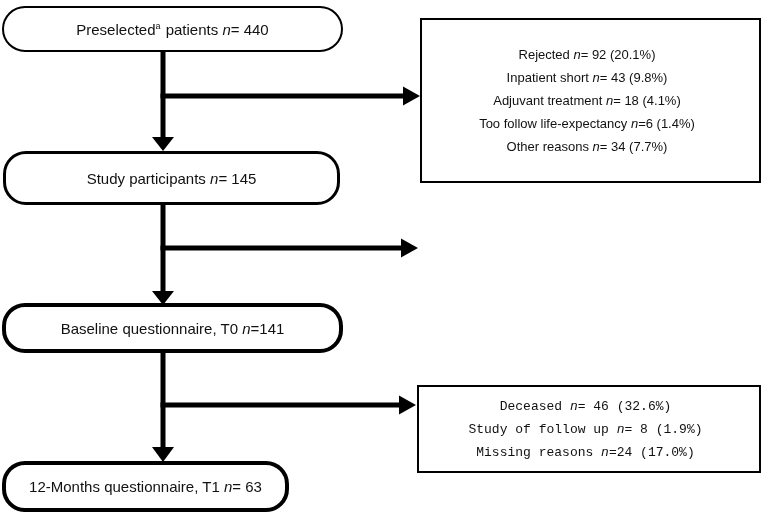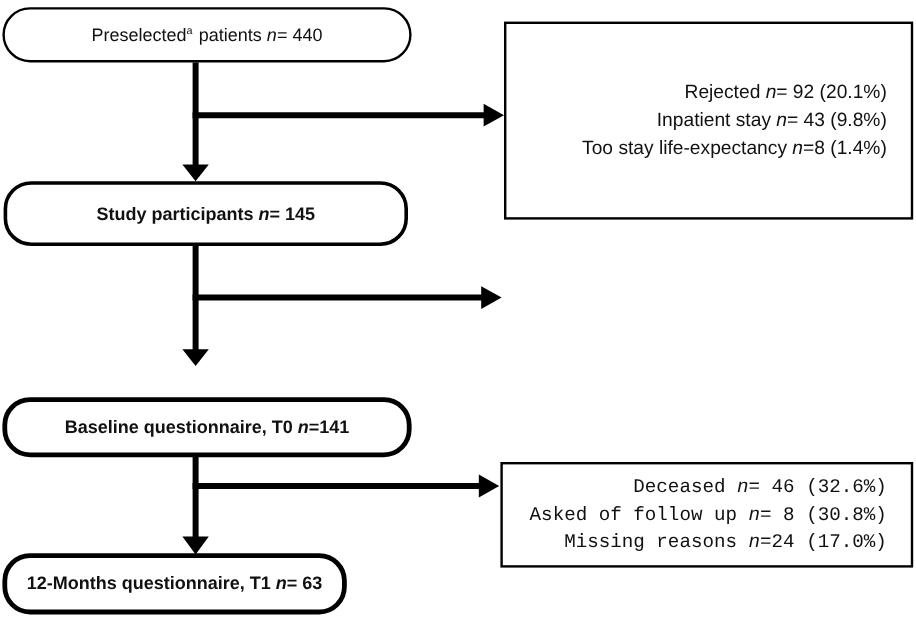--- a/index.html
+++ b/index.html
@@ -37,41 +37,41 @@
     display: flex;
     flex-direction: column;
     justify-content: center;
   }
   .main-box {
     align-items: center;
     text-align: center;
     font-size: 15px;
     border-radius: 23px;
   }
-  .main-box.bold { font-weight: bold; }
+  .main-box.bold { font-weight: normal; }
   .side-box {
-    align-items: flex-end;
+    align-items: center;
     text-align: left;
     padding-left: 13px;
     padding-right: 20px;
-    font-size: 16px;
+    font-size: 13px;
     line-height: 23px;
   }
   .tline { white-space: pre-wrap; }
   .tline i { font-style: italic; }
   sup.fn {
     font-size: 9px;
     line-height: 0;
     vertical-align: super;
     margin-right: 1px;
   }
   
   .b1 { left: 2px;  top: 6px;   width: 341px; height: 46px; border-width: 2px; }
   .b2 { left: 3px;  top: 151px; width: 337px; height: 54px; border-width: 3px; }
-  .b3 { left: 2px;  top: 303px; width: 341px; height: 50px; border-width: 4px; margin-top: 28px; }
+  .b3 { left: 2px;  top: 303px; width: 341px; height: 50px; border-width: 4px; }
   .b4 { left: 2px;  top: 461px; width: 287px; height: 51px; border-width: 4px; }
   
   .s1 { left: 420px; top: 18px;  width: 341px; height: 165px; }
   .s2 { left: 419px; top: 224px; width: 342px; height: 44px;  }
   .s3 { left: 417px; top: 385px; width: 344px; height: 88px; font-family: Liberation Mono, monospace;  }
 </style>
 </head>
 <body>
 
 <div class="canvas">
@@ -106,24 +106,26 @@
   <div class="box main-box bold b3">
     <span class="tline"><span>Baseline questionnaire, T0 </span><i>n</i><span>=141</span></span>
   </div>
 
   <div class="box main-box bold b4">
     <span class="tline"><span>12-Months questionnaire, T1 </span><i>n</i><span>= 63</span></span>
   </div>
 
   <div class="box side-box s1">
     <span class="tline"><span>Rejected </span><i>n</i><span>= 92 (20.1%)</span></span>
-    <span class="tline"><span>Inpatient stay </span><i>n</i><span>= 43 (9.8%)</span></span>
-    <span class="tline"><span>Too stay life-expectancy </span><i>n</i><span>=8 (1.4%)</span></span>
+    <span class="tline"><span>Inpatient short </span><i>n</i><span>= 43 (9.8%)</span></span>
+    <span class="tline"><span>Adjuvant treatment </span><i>n</i><span>= 18 (4.1%)</span></span>
+    <span class="tline"><span>Too follow life-expectancy </span><i>n</i><span>=6 (1.4%)</span></span>
+    <span class="tline"><span>Other reasons </span><i>n</i><span>= 34 (7.7%)</span></span>
   </div>
 
 
   <div class="box side-box s3">
     <span class="tline"><span>Deceased </span><i>n</i><span>= 46 (32.6%)</span></span>
-    <span class="tline"><span>Asked of follow up </span><i>n</i><span>= 8 (30.8%)</span></span>
+    <span class="tline"><span>Study of follow up </span><i>n</i><span>= 8 (1.9%)</span></span>
     <span class="tline"><span>Missing reasons </span><i>n</i><span>=24 (17.0%)</span></span>
   </div>
 
 </div>
 
 </body></html>

